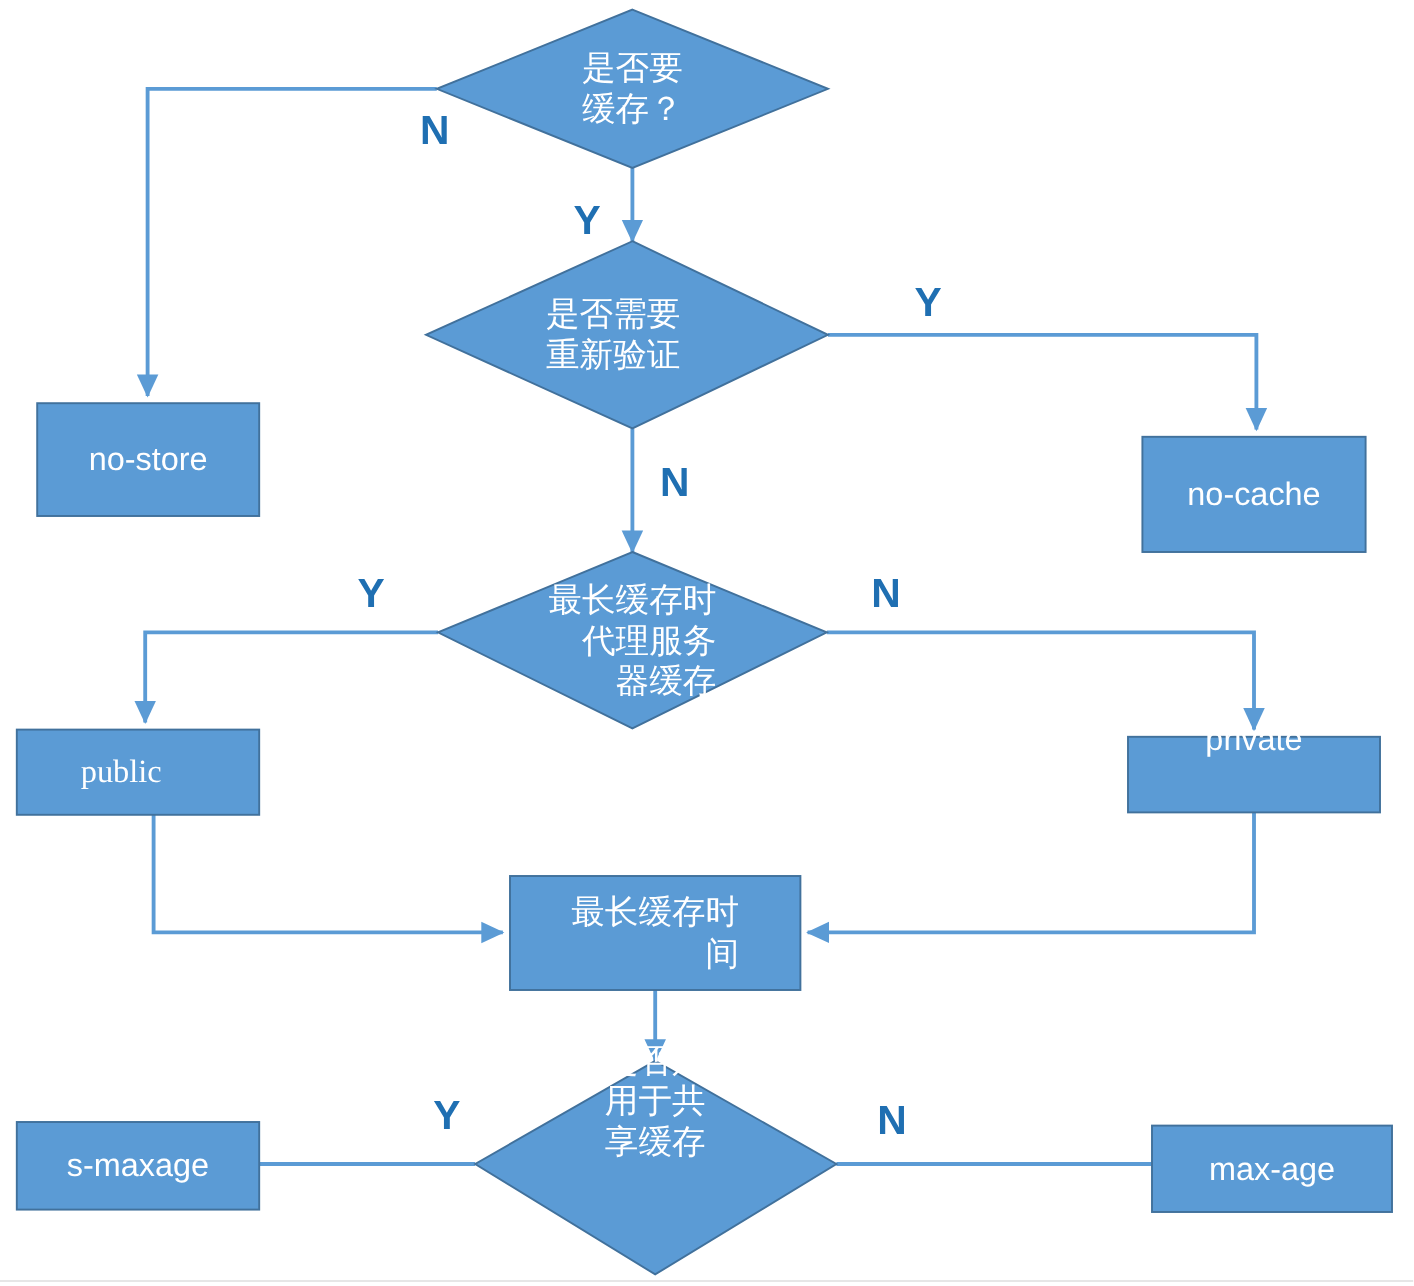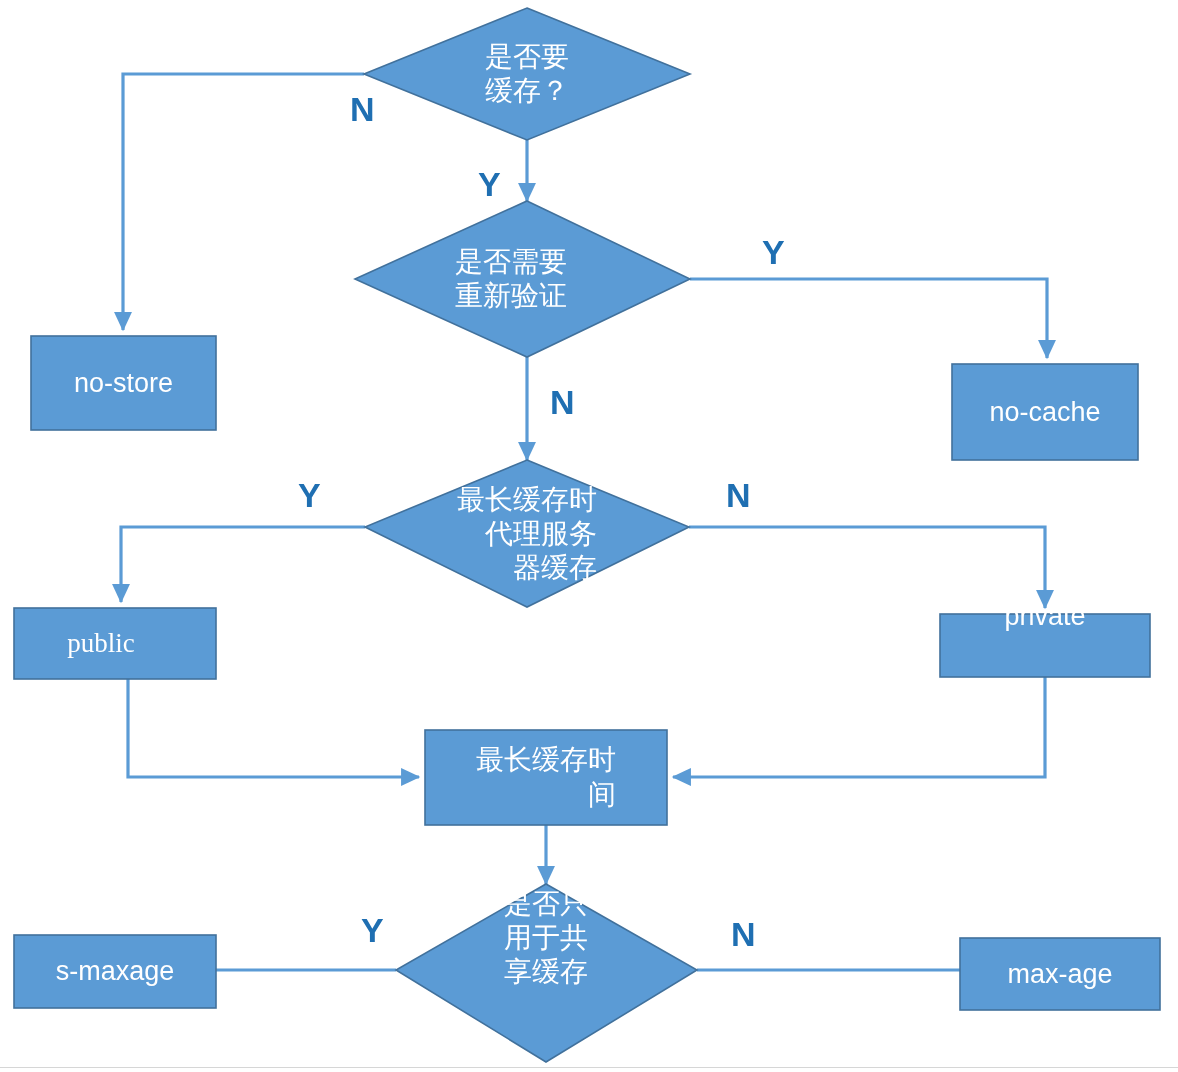--- a/index.html
+++ b/index.html
@@ -140,21 +140,21 @@
 代理服务
 器缓存</div>
 
   <div class="node-label label-latin" style="left:14px; top:608px; width:174px; height:71px;font-family:Liberation Serif, serif;">public</div>
 
   <div class="node-label label-latin" style="left:940px; top:578px; width:210px; height:76px;">private</div>
 
   <div class="node-label label-cjk" style="left:428px; top:732px; width:236px; height:91px;">最长缓存时
 间</div>
 
-  <div class="node-label label-cjk" style="left:440px; top:868px; width:212px; height:140px;">是否只
+  <div class="node-label label-cjk" style="left:440px; top:848px; width:212px; height:140px;">是否只
 用于共
 享缓存</div>
 
   <div class="node-label label-latin" style="left:960px; top:938px; width:200px; height:72px;">max-age</div>
 
   <div class="node-label label-latin" style="left:14px; top:935px; width:202px; height:73px;">s-maxage</div>
 
   <div class="edge-label" style="left:350px; top:92px;">N</div>
 
   <div class="edge-label" style="left:478px; top:167px;">Y</div>

